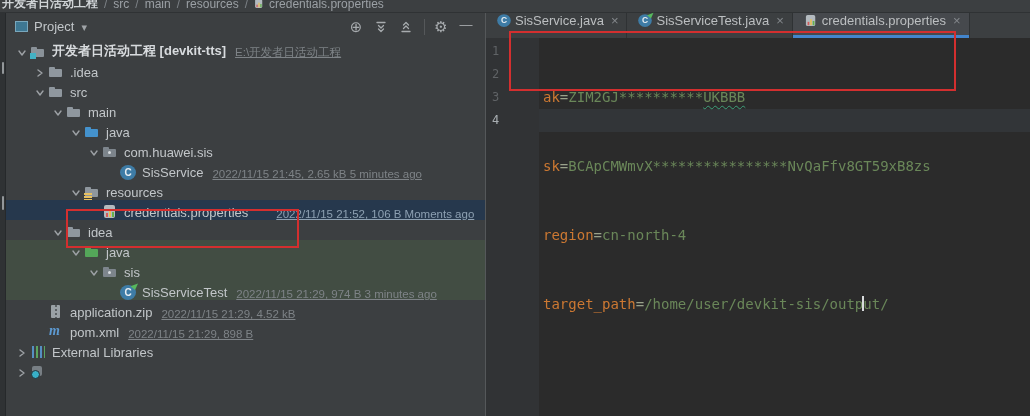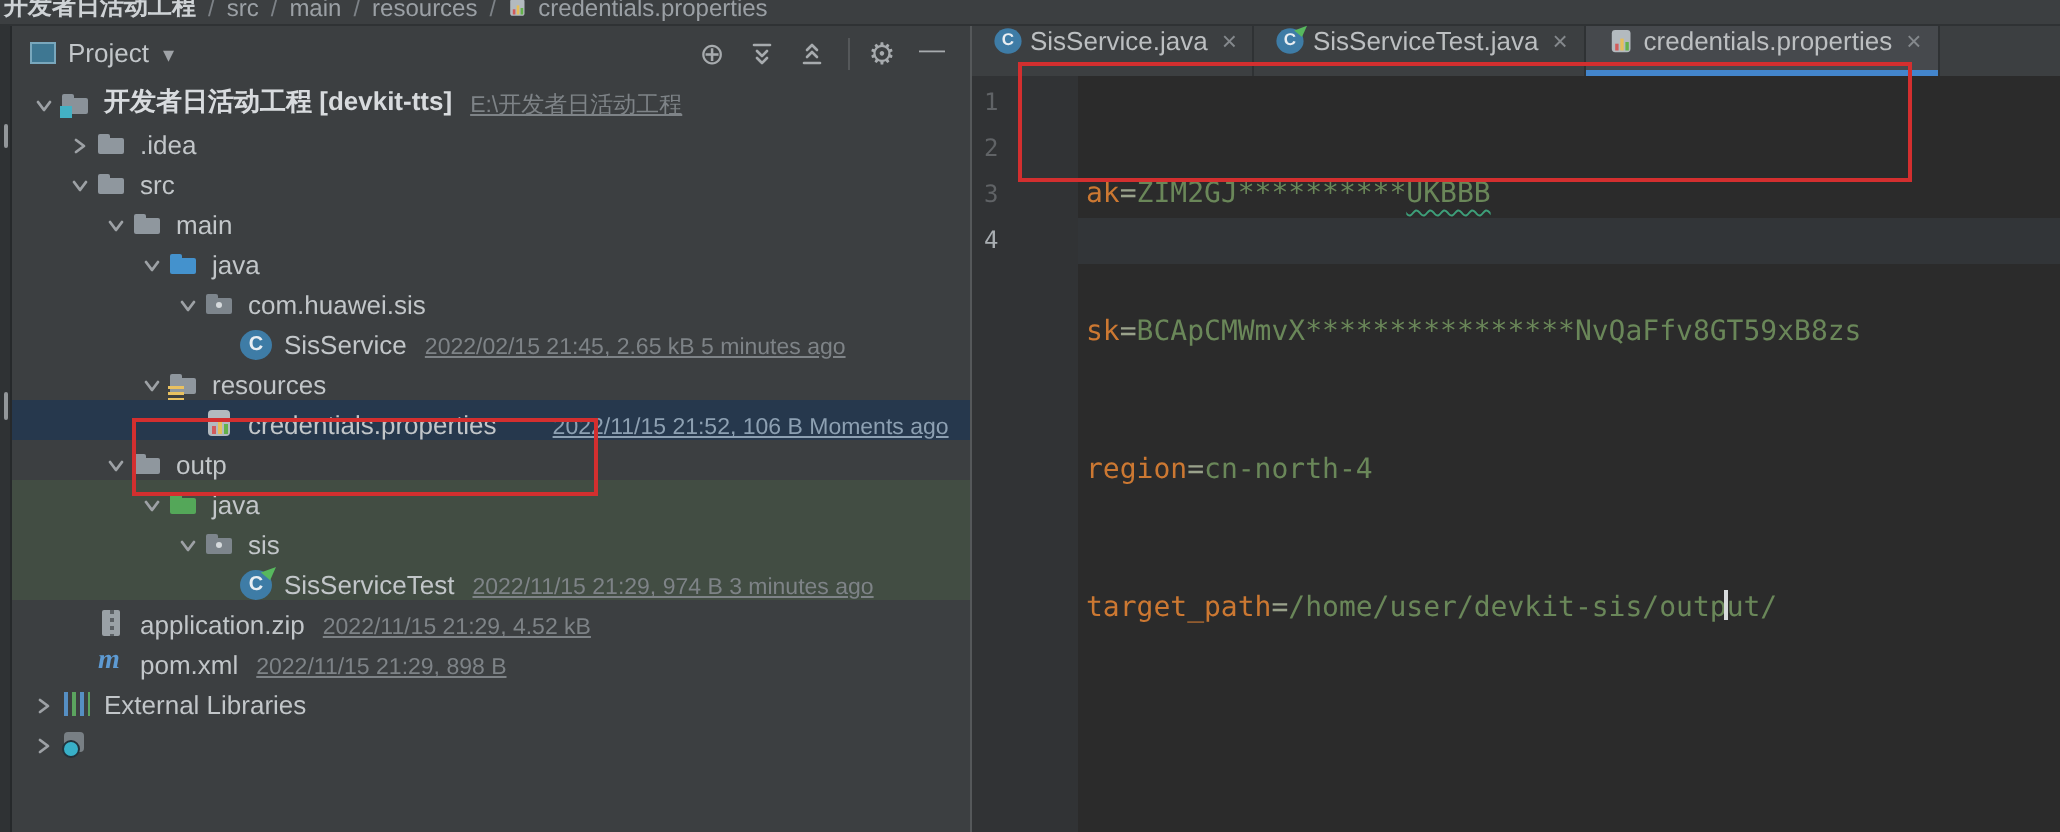--- a/index.html
+++ b/index.html
@@ -237,21 +237,21 @@
           </span>
         <span class="ic folder" style="--fc:#7d858c">
             <i class="badge-dot"></i>
           </span>
         <span class="lbl">com.huawei.sis</span>
       </div>
       <div class="row" style="--lv:5">
         <span class="chev"></span>
         <span class="ic cls"></span>
         <span class="lbl">SisService</span>
-        <span class="meta">2022/02/15 21:45, 2.65 kB 5 minutes ago</span>
+        <span class="meta">2022/11/15 21:45, 2.65 kB 5 minutes ago</span>
       </div>
       <div class="row" style="--lv:3">
         <span class="chev exp">
             <svg width="10" height="10" viewBox="0 0 10 10">
               <path d="M3 2l4 3-4 3" fill="none" stroke="currentColor" stroke-width="1.4" stroke-linecap="round" stroke-linejoin="round"></path>
             </svg>
           </span>
         <span class="ic folder" style="--fc:#8f979e">
             <i class="badge-lines"></i>
           </span>
@@ -267,21 +267,21 @@
         <span class="lbl">credentials.properties</span>
         <span class="meta">2022/11/15 21:52, 106 B Moments ago</span>
       </div>
       <div class="row" style="--lv:2">
         <span class="chev exp">
             <svg width="10" height="10" viewBox="0 0 10 10">
               <path d="M3 2l4 3-4 3" fill="none" stroke="currentColor" stroke-width="1.4" stroke-linecap="round" stroke-linejoin="round"></path>
             </svg>
           </span>
         <span class="ic folder" style="--fc:#8f979e"></span>
-        <span class="lbl">outp</span>
+        <span class="lbl">idea</span>
       </div>
       <div class="row grn" style="--lv:3">
         <span class="chev exp">
             <svg width="10" height="10" viewBox="0 0 10 10">
               <path d="M3 2l4 3-4 3" fill="none" stroke="currentColor" stroke-width="1.4" stroke-linecap="round" stroke-linejoin="round"></path>
             </svg>
           </span>
         <span class="ic folder" style="--fc:#54a759"></span>
         <span class="lbl">java</span>
       </div>

